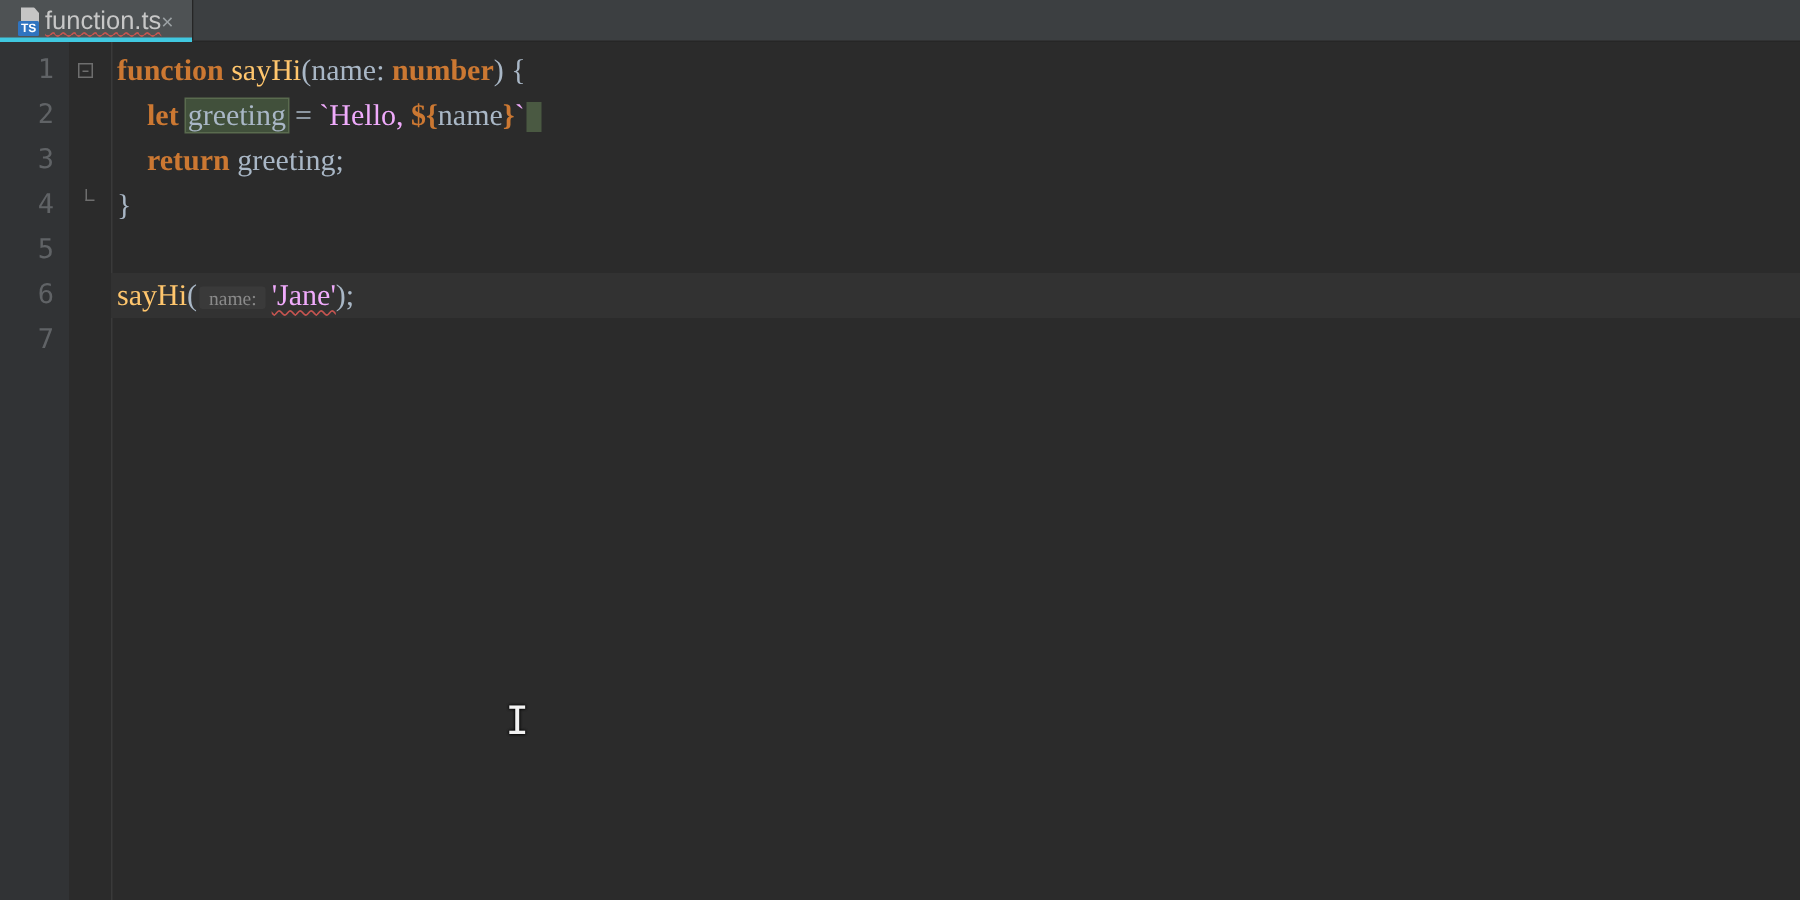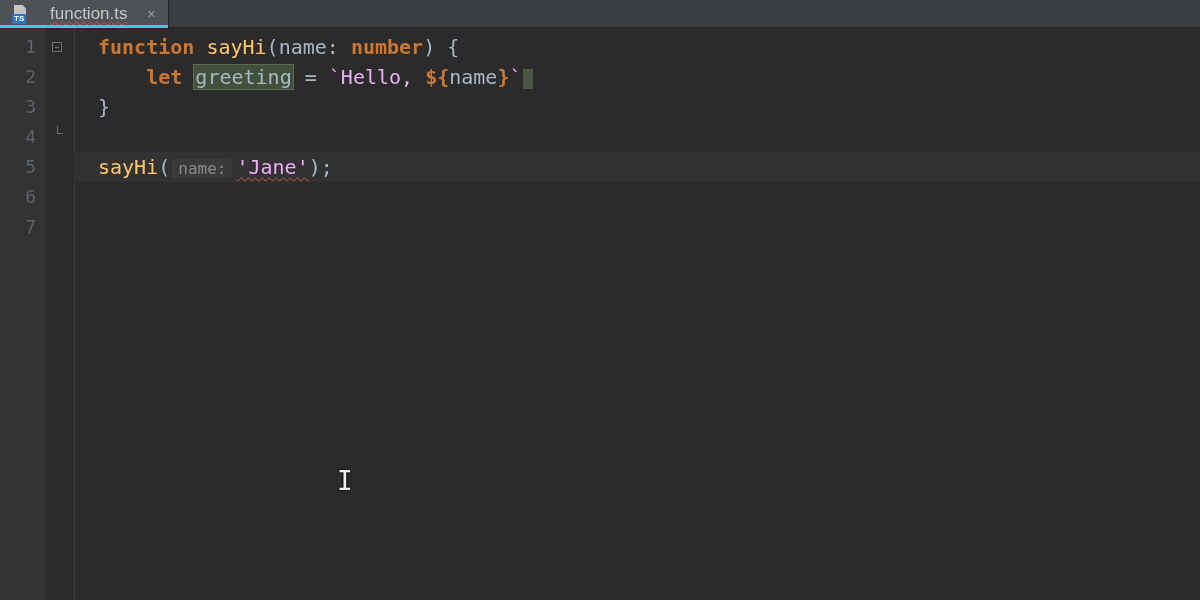--- a/index.html
+++ b/index.html
@@ -18,21 +18,21 @@
     background: #3c3f41;
     display: flex;
     align-items: stretch;
     border-bottom: 1px solid #262626;
     font-family: "Segoe UI", "Helvetica Neue", Arial, sans-serif;
     font-size: 17px;
   }
   .tab {
     display: flex;
     align-items: center;
-    gap: 20px;
+    gap: 0;
     padding: 0 12px;
     background: #515658;
     border-right: 1px solid #262626;
     cursor: pointer;
     position: relative;
   }
   .tab.active {
     background: #4e5254;
   }
   .tab.active::after {
@@ -136,22 +136,23 @@
     content: "";
     position: absolute;
     left: 0; top: 0; bottom: 0;
     width: 1px;
     background: #3a3a3a;
   }
   .line {
     height: 30px;
     line-height: 30px;
     white-space: pre;
-    padding-left: 24px;
-    position: relative;
+    padding-left: 4px;
+    position: relative;
+    font-family: Liberation Serif, serif;
   }
   .line.current {
     background: #323232;
   }
 
   
   .kw { color: #cc7832; font-weight: bold; }
   .fn { color: #ffc66d; }
   .id { color: #a9b7c6; }
   .str { color: #f0abfc; }
@@ -175,21 +176,21 @@
     opacity: .5;
     vertical-align: middle;
     margin-left: 1px;
   }
   .hint-chip {
     background: #3a3a3a;
     color: #8a8a8a;
     padding: 0 6px;
     border-radius: 2px;
     margin: 0 4px 0 2px;
-    font-size: 16px;
+    font-size: 13px;
   }
 
   
   .ibeam {
     position: absolute;
     left: 337px; top: 466px;
     color: #f2f2f2;
     font-size: 26px;
     text-shadow: 0 0 2px #000, 0 0 2px #000;
     pointer-events: none;
@@ -233,20 +234,21 @@
     <div class="fm"></div>
     <div class="fm"></div>
   </div>
 
   <div class="content">
 
     <div class="line"><span class="kw">function</span> <span class="fn">sayHi</span><span class="punc">(</span><span class="id">name</span><span class="punc">:</span> <span class="kw">number</span><span class="punc">)</span> <span class="punc">{</span></div>
 
     <div class="line">    <span class="kw">let</span> <span class="id boxed">greeting</span> <span class="punc">=</span> <span class="str">`Hello, </span><span class="kw">${</span><span class="id">name</span><span class="kw">}</span><span class="str">`</span><span class="end-marker"></span></div>
 
+    <div class="line">    <span class="kw">return</span> <span class="id">greeting</span><span class="punc">;</span></div>
 
     <div class="line"><span class="punc">}</span></div>
 
     <div class="line"></div>
 
     <div class="line current"><span class="fn">sayHi</span><span class="punc">(</span><span class="hint-chip">name:</span><span class="str err-underline">'Jane'</span><span class="punc">)</span><span class="punc">;</span></div>
 
     <div class="line"></div>
 
   </div>

